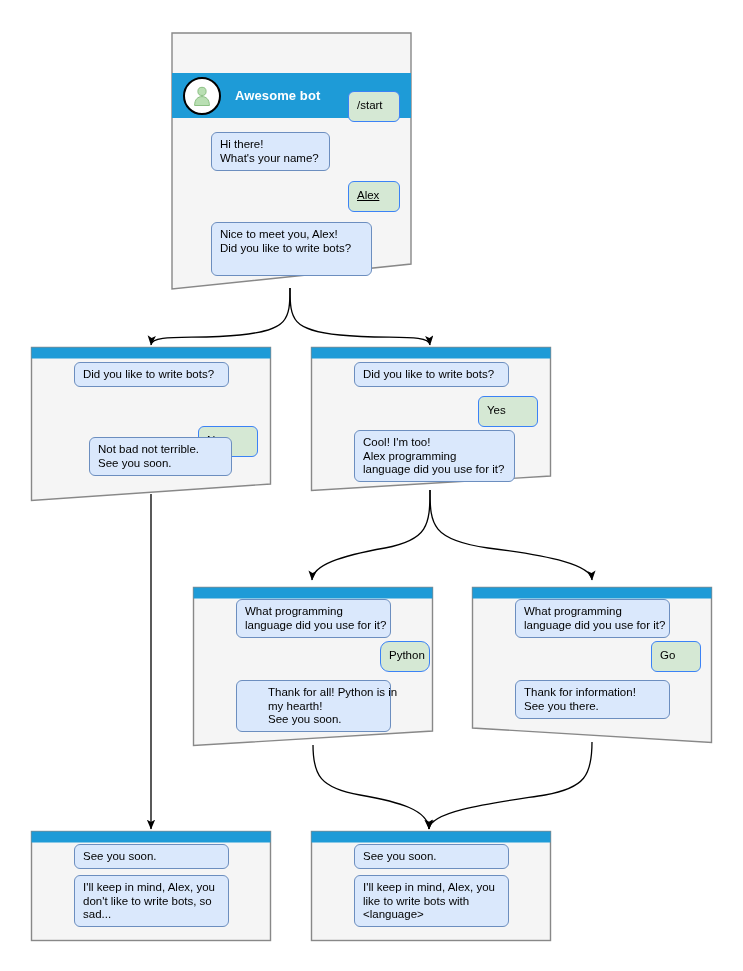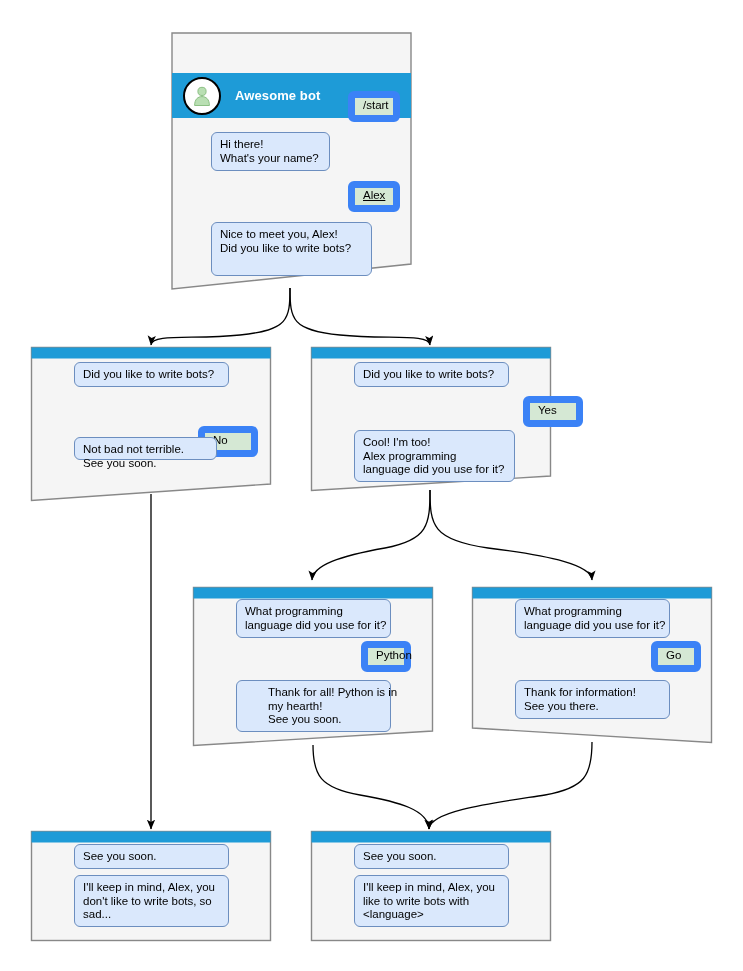--- a/index.html
+++ b/index.html
@@ -81,21 +81,21 @@
     padding: 5px 8px 6px 8px;
     white-space: pre;
   }
   .bubble.bot {
     background: #dae8fc;
     border: 1px solid #6c8ebf;
     margin-left: 30px;
   }
   .bubble.user {
     background: #d5e8d4;
-    border: 7px solid #3b82f6;
+    border: 1px solid #3b82f6;
     display: flex;
     align-items: center;
   }
 </style>
 </head>
 <body>
 
 <div id="canvas">
 
   <svg id="edge-layer" viewBox="0 0 743 971" width="743" height="971">
@@ -150,51 +150,51 @@
   <div class="node" style="left:30px; top:346px; width:242px; height:156px;">
     <svg class="node-shape" viewBox="0 0 242 156" preserveAspectRatio="none">
       <path d="M 1.5,1.5 L 240.5,1.5 L 240.5,138 L 1.5,154.5 Z" fill="#f5f5f5" stroke="#888888" stroke-width="1.4"></path>
       <rect x="1.5" y="1.5" width="239" height="11" fill="#1e9bd7"></rect>
     </svg>
     <div class="node-content">
       <div class="bubble bot" style="left:14px; top:16px; width:155px; height:25px;">Did you like to write bots?</div>
 
       <div class="bubble user" style="left:168px; top:50px; width:60px; height:31px; justify-content:flex-start;margin-top:30px;">No</div>
 
-      <div class="bubble bot" style="left:14px; top:91px; width:143px; height:23px;">Not bad not terrible.
+      <div class="bubble bot" style="left:29px; top:91px; width:143px; height:39px;">Not bad not terrible.
 See you soon.</div>
     </div>
   </div>
 
   <div class="node" style="left:310px; top:346px; width:242px; height:146px;">
     <svg class="node-shape" viewBox="0 0 242 146" preserveAspectRatio="none">
       <path d="M 1.5,1.5 L 240.5,1.5 L 240.5,130 L 1.5,144.5 Z" fill="#f5f5f5" stroke="#888888" stroke-width="1.4"></path>
       <rect x="1.5" y="1.5" width="239" height="11" fill="#1e9bd7"></rect>
     </svg>
     <div class="node-content">
       <div class="bubble bot" style="left:14px; top:16px; width:155px; height:25px;">Did you like to write bots?</div>
 
-      <div class="bubble user" style="left:168px; top:50px; width:60px; height:31px; justify-content:flex-start;margin-left:45px;">Yes</div>
+      <div class="bubble user" style="left:168px; top:50px; width:60px; height:31px; justify-content:flex-start;">Yes</div>
 
       <div class="bubble bot" style="left:14px; top:84px; width:161px; height:52px;">Cool! I'm too!
 Alex programming
 language did you use for it?</div>
     </div>
   </div>
 
   <div class="node" style="left:192px; top:586px; width:242px; height:161px;">
     <svg class="node-shape" viewBox="0 0 242 161" preserveAspectRatio="none">
       <path d="M 1.5,1.5 L 240.5,1.5 L 240.5,145 L 1.5,159.5 Z" fill="#f5f5f5" stroke="#888888" stroke-width="1.4"></path>
       <rect x="1.5" y="1.5" width="239" height="11" fill="#1e9bd7"></rect>
     </svg>
     <div class="node-content">
       <div class="bubble bot" style="left:14px; top:13px; width:155px; height:39px;">What programming
 language did you use for it?</div>
 
-      <div class="bubble user" style="left:169px; top:55px; width:50px; height:31px; justify-content:flex-start;">Python</div>
+      <div class="bubble user" style="left:188px; top:55px; width:50px; height:31px; justify-content:flex-start;border-radius:9px;">Python</div>
 
       <div class="bubble bot" style="left:14px; top:94px; width:155px; height:52px;padding-left:31px;">Thank for all! Python is in
 my hearth!
 See you soon.</div>
     </div>
   </div>
 
   <div class="node" style="left:471px; top:586px; width:242px; height:158px;">
     <svg class="node-shape" viewBox="0 0 242 158" preserveAspectRatio="none">
       <path d="M 1.5,1.5 L 240.5,1.5 L 240.5,156.5 L 1.5,142 Z" fill="#f5f5f5" stroke="#888888" stroke-width="1.4"></path>

